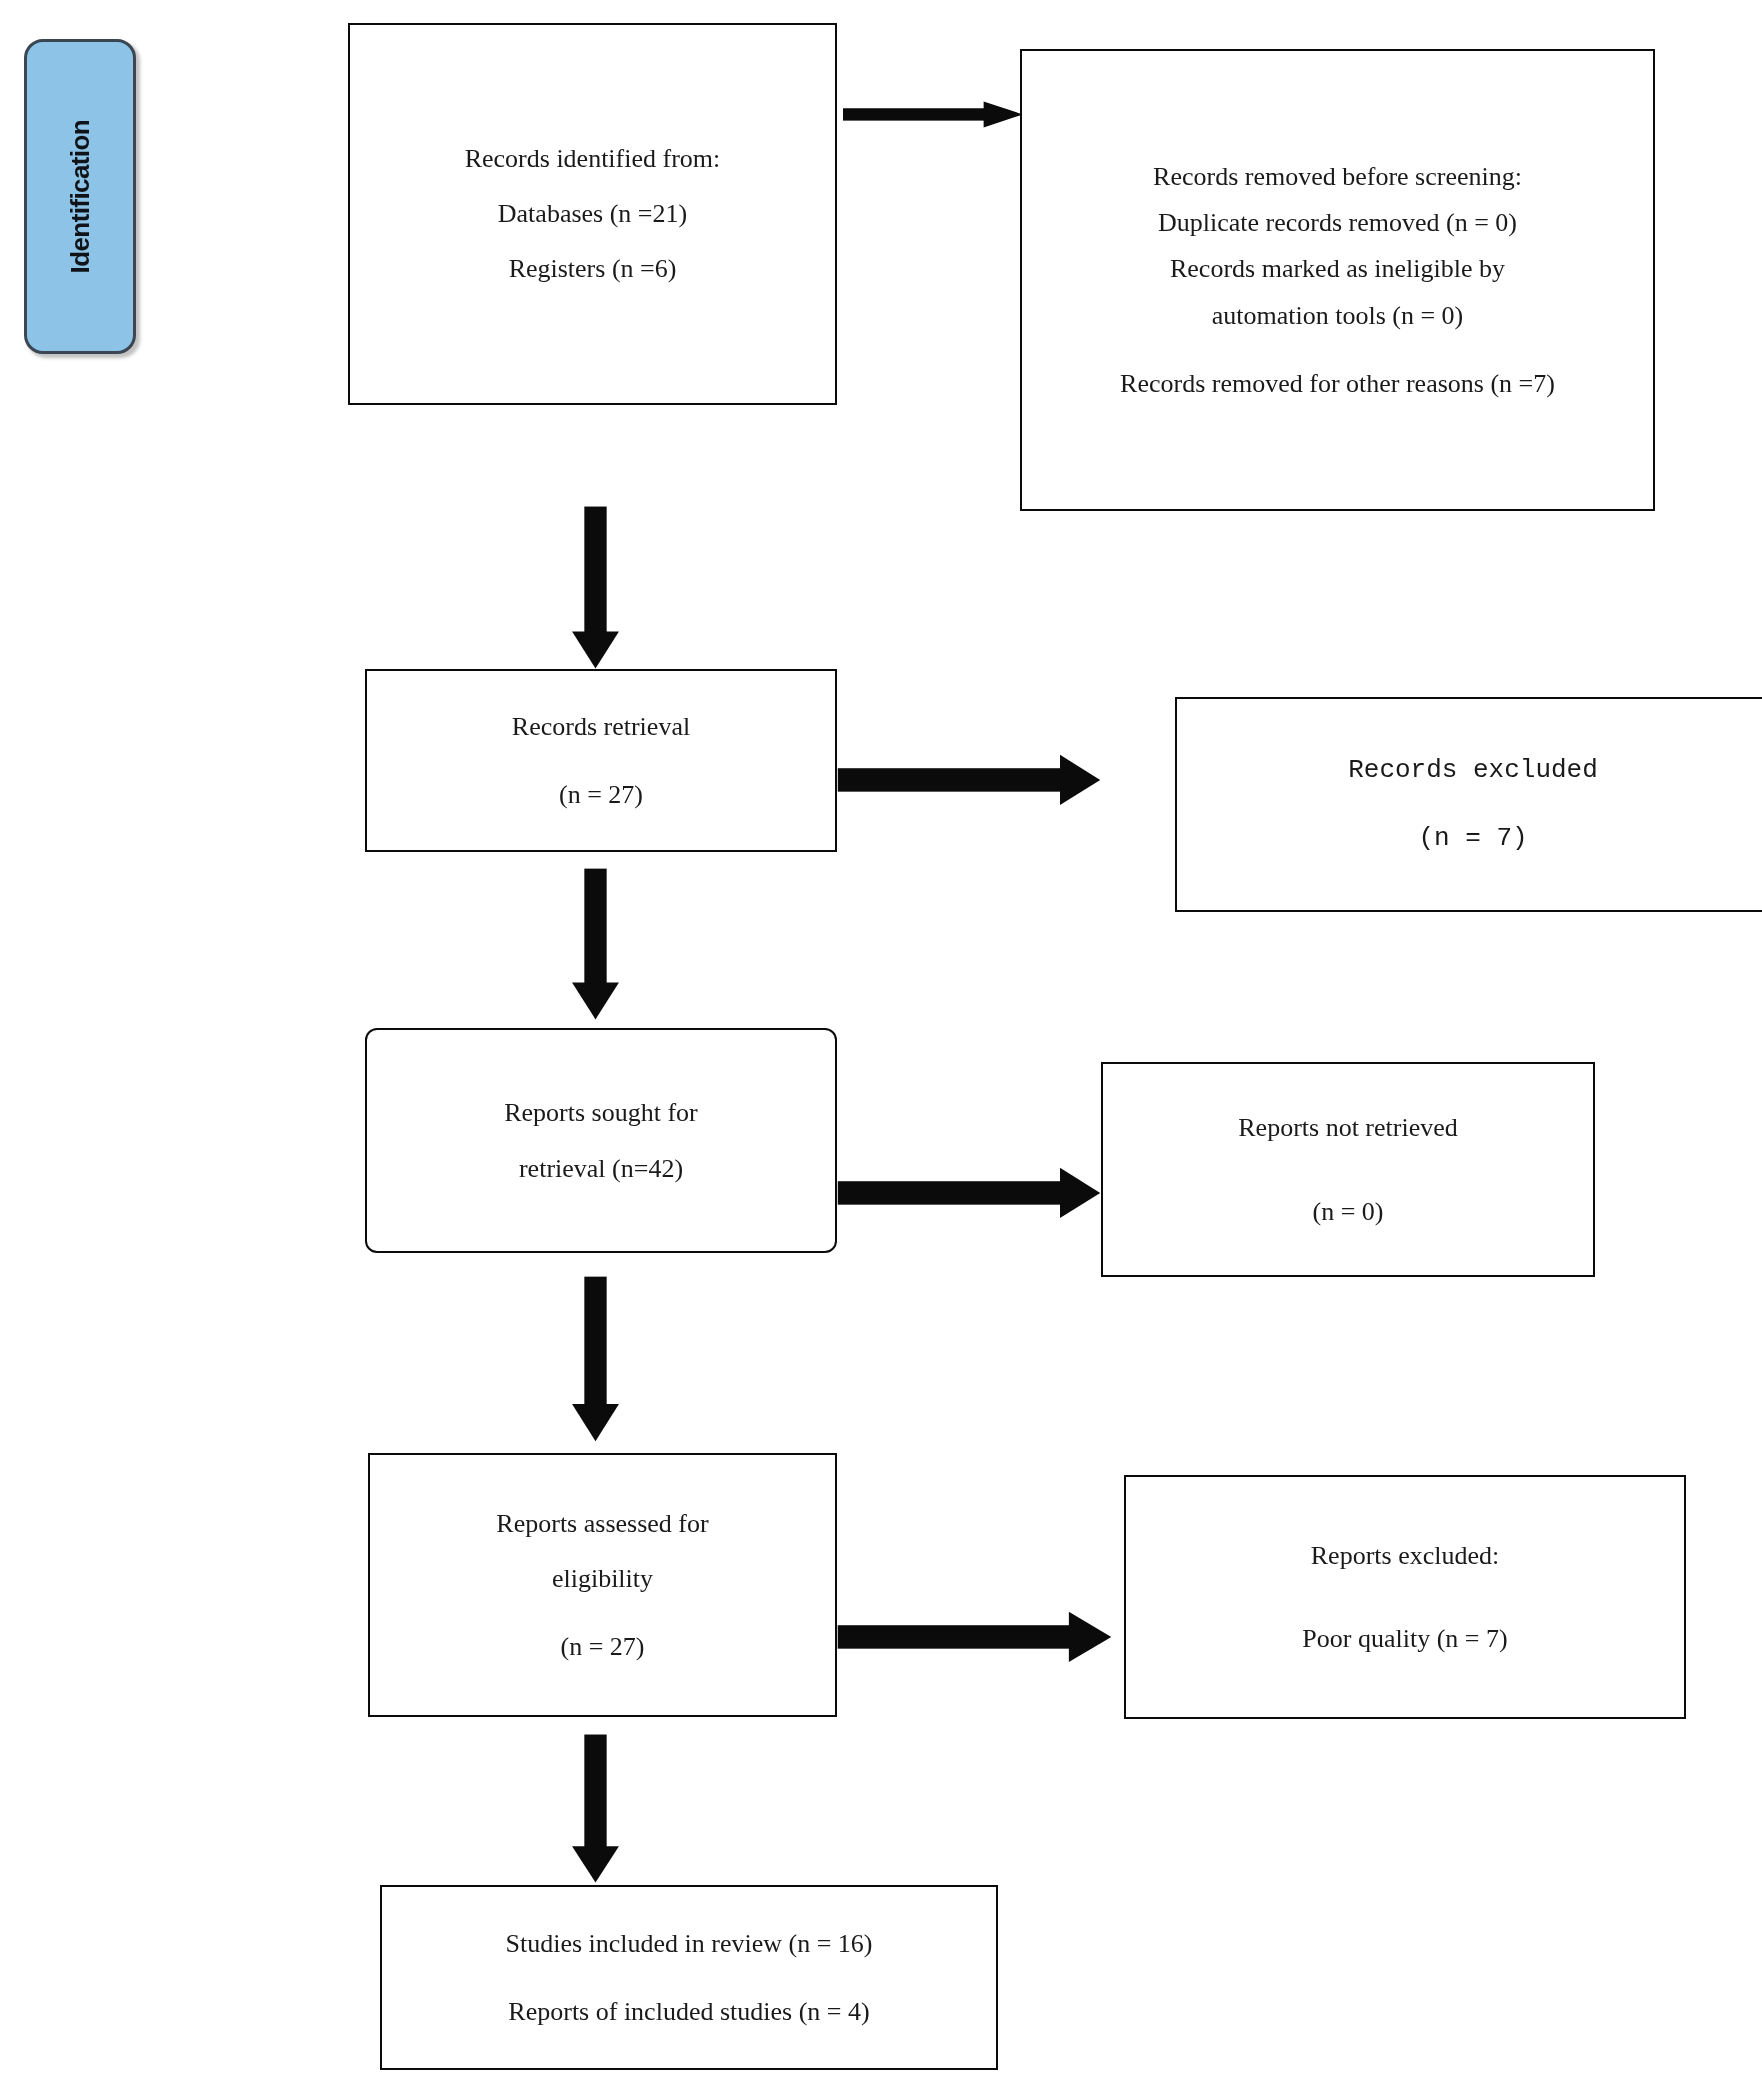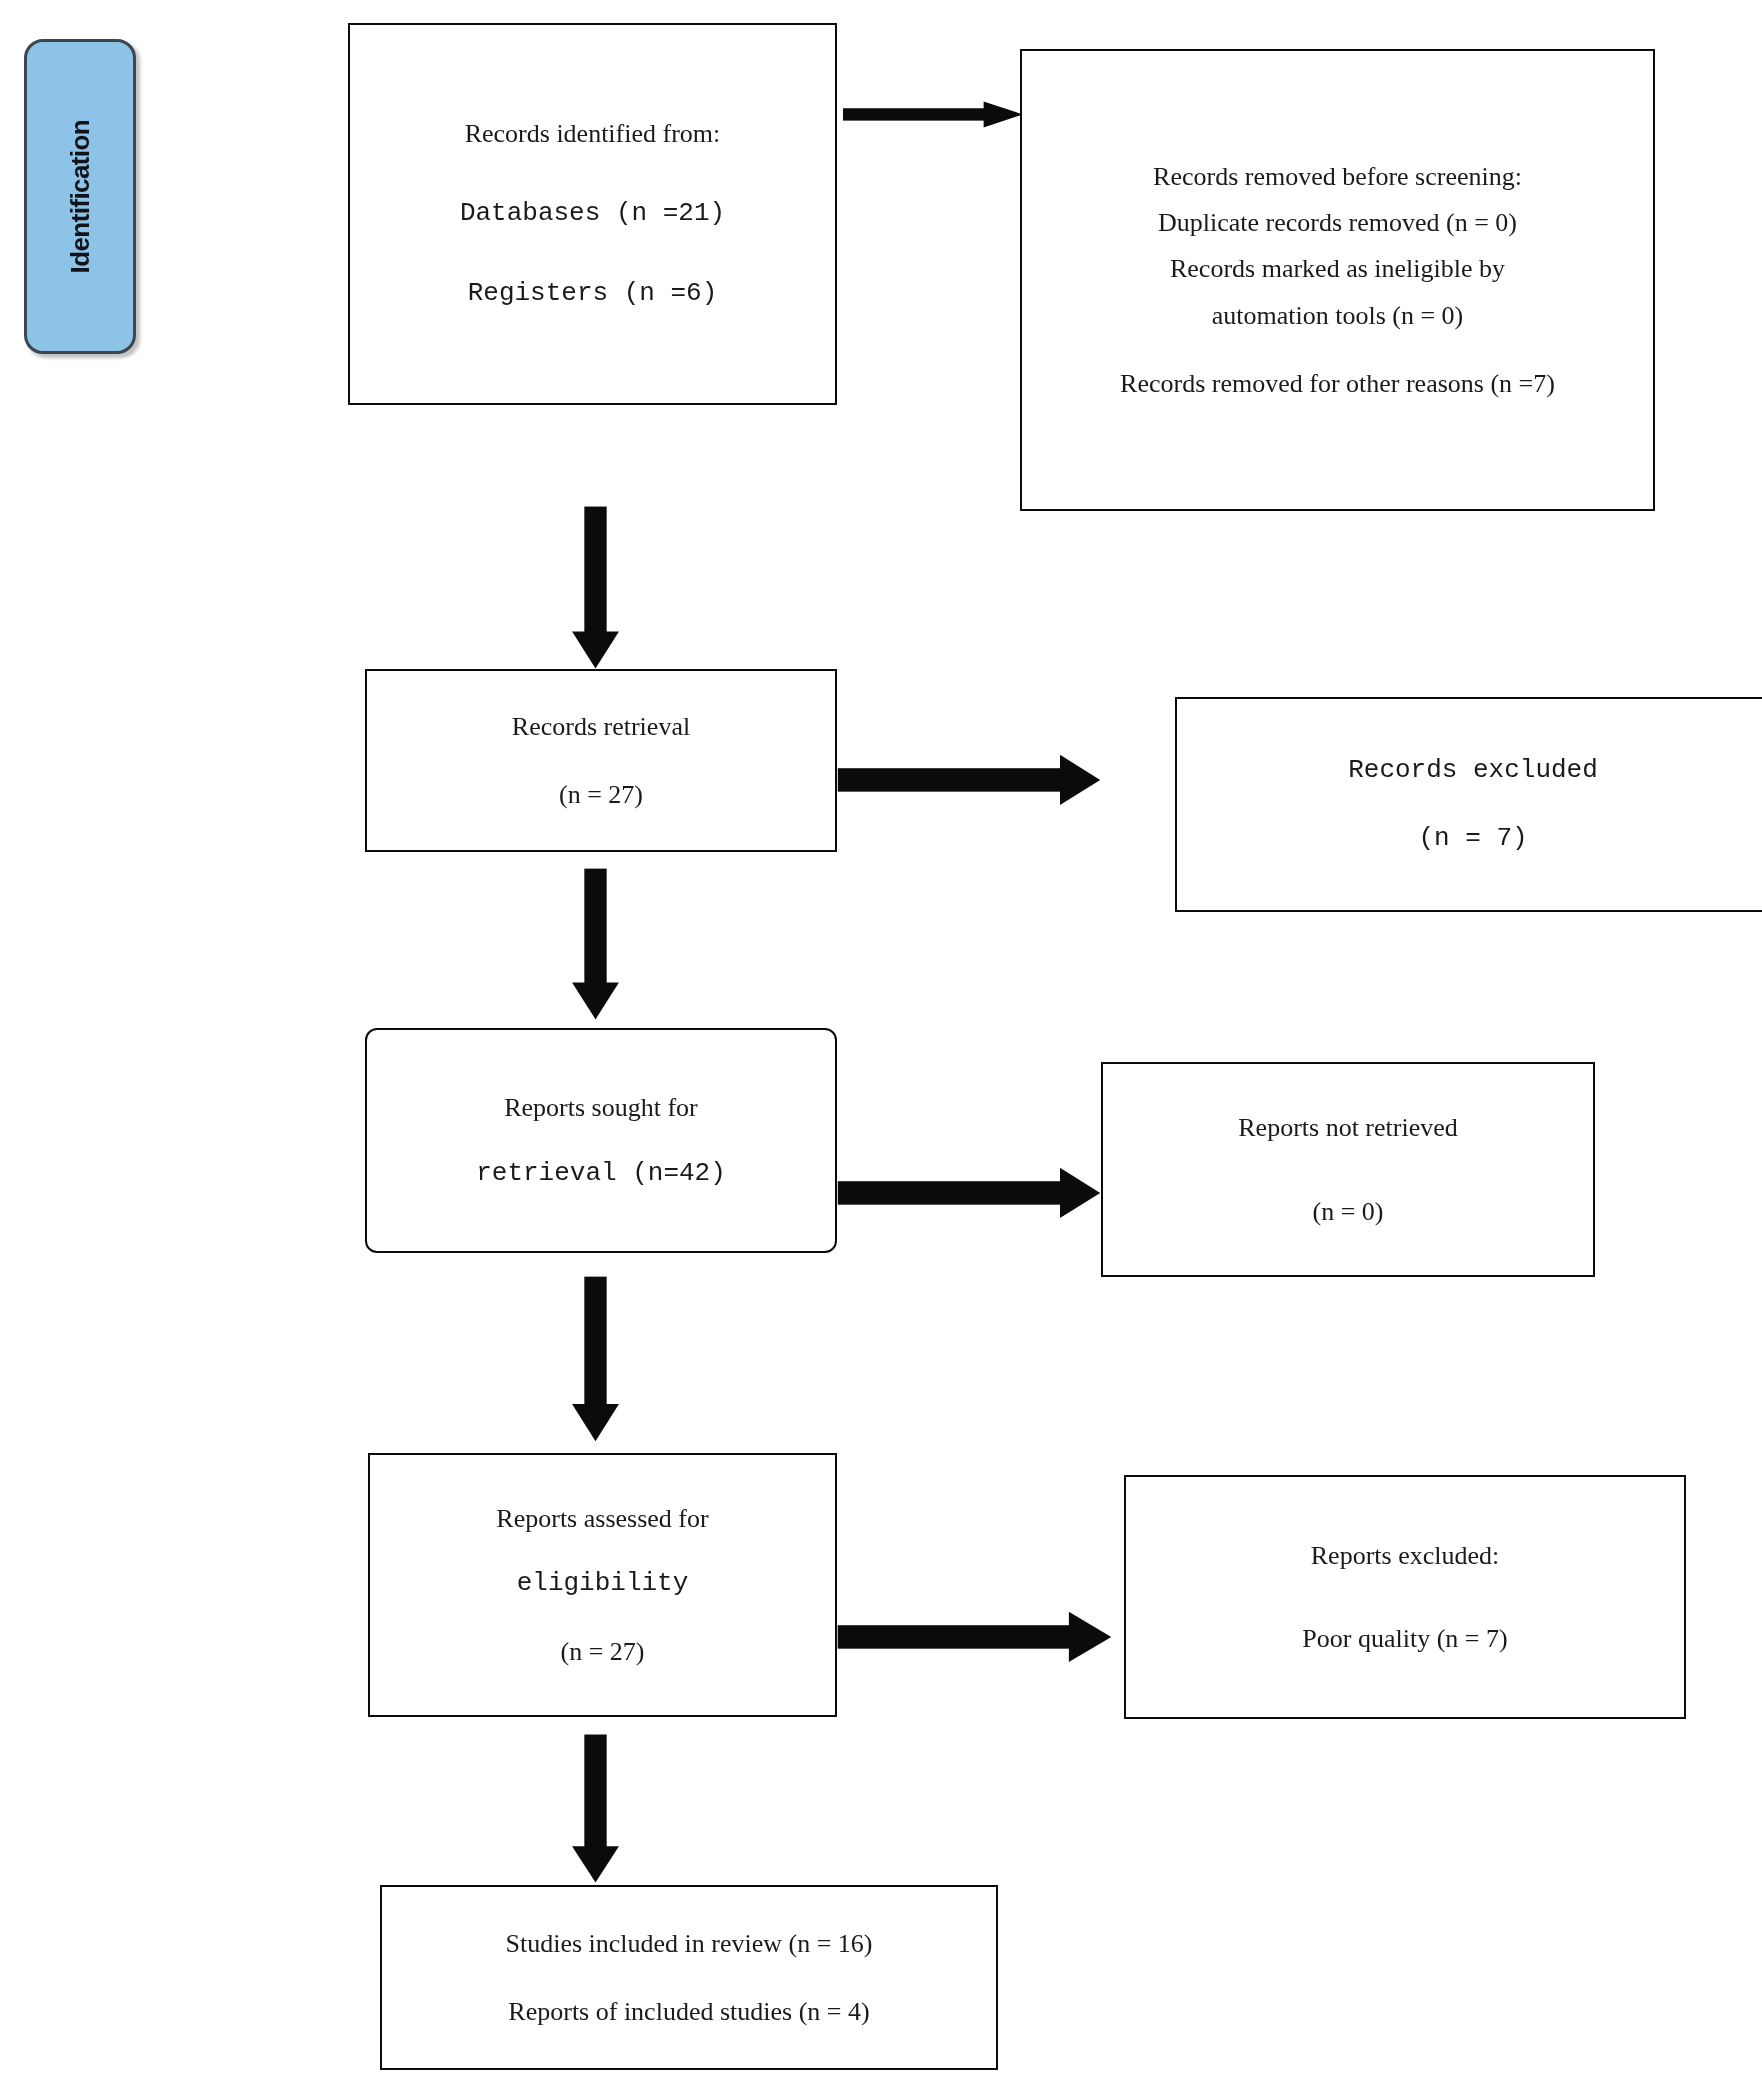--- a/index.html
+++ b/index.html
@@ -57,42 +57,42 @@
   }
   .flow-box .line {
     display: block;
     width: 100%;
     text-align: center;
     font-size: 26px;
     line-height: 1.12;
     color: #1a1a1a;
     white-space: nowrap;
   }
-  .flow-box .line.gap-top   { margin-top: 36px; font-family: Liberation Mono, monospace; }
+  .flow-box .line.gap-top   { margin-top: 26px; }
   .flow-box .line.gap-top-s { margin-top: 17px; }
   .flow-box .line.gap-top-l { margin-top: 39px; }
   .flow-box .line.gap-top-xl{ margin-top: 54px; }
 
   
   .arrow {
     position: absolute;
   }
   .arrow svg { display: block; }
 
 </style>
 </head>
 <body>
 
 <div id="canvas">
 
   <div class="stage-label" style="left:23.6px; top:39px; width:112px; height:315px;">
     <span class="vtext">Identification</span>
   </div>
 
-  <div class="flow-box" style="left:348px; top:22.5px; width:489px; height:382px;gap:15px;">
+  <div class="flow-box" style="left:348px; top:22.5px; width:489px; height:382px;">
     <span class="line">Records identified from:</span>
     <span class="line gap-top">Databases (n =21)</span>
     <span class="line gap-top">Registers (n =6)</span>
   </div>
 
   <div class="arrow" style="left:843px; top:98px;">
     <svg width="180" height="34" viewBox="0 0 320 60">
       <rect x="0" y="18" width="262" height="22" fill="#0b0b0b"></rect>
       <polygon points="250,6 320,29 250,52" fill="#0b0b0b"></polygon>
     </svg>

